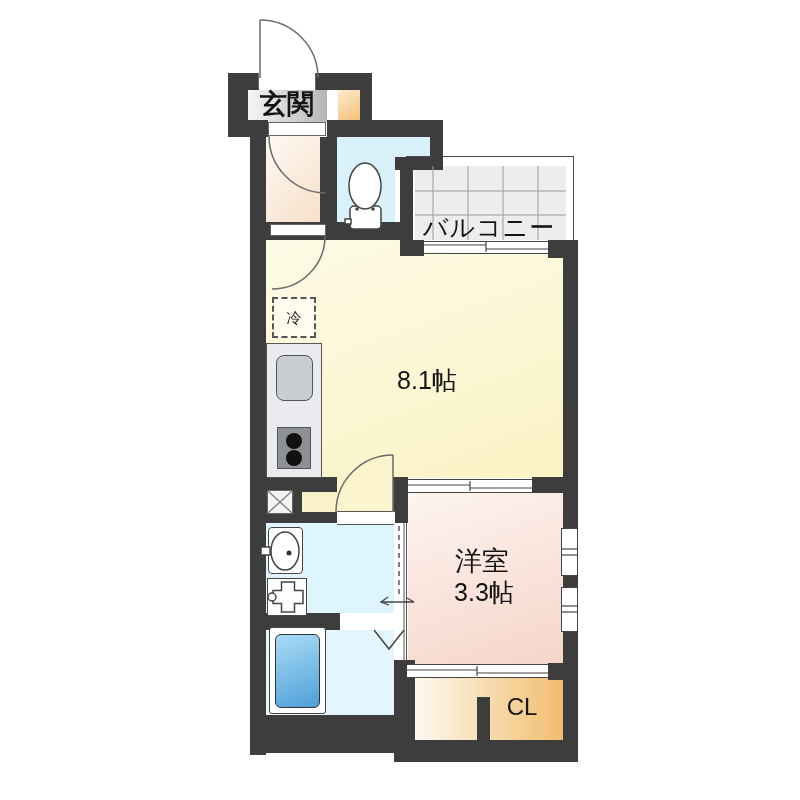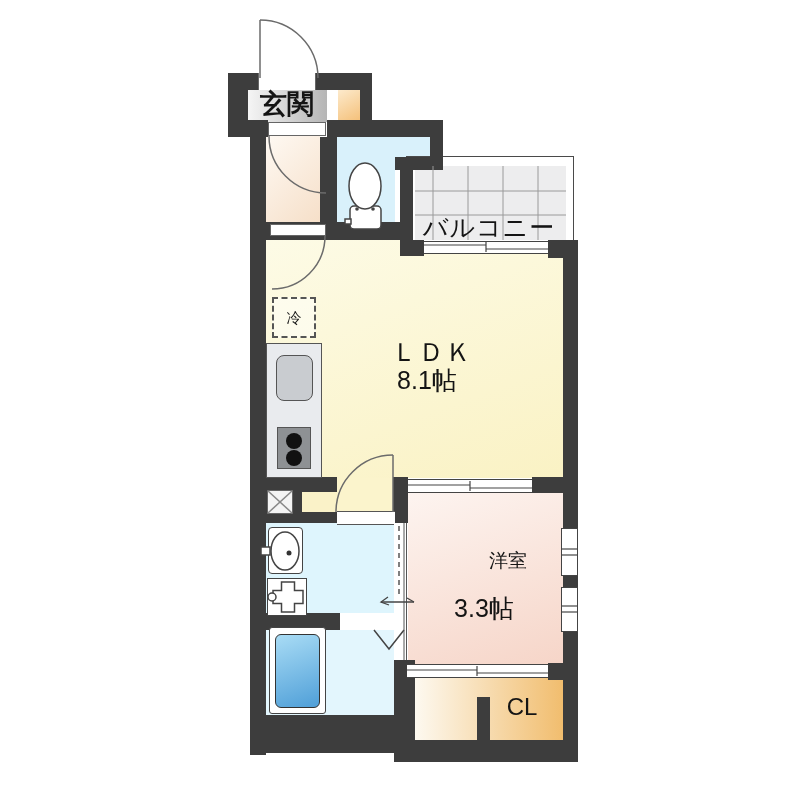--- a/index.html
+++ b/index.html
@@ -171,20 +171,19 @@
     <g stroke="#444" stroke-width="1.2">
       <line x1="561" y1="549" x2="578" y2="549"></line>
       <line x1="561" y1="555" x2="578" y2="555"></line>
       <line x1="561" y1="606" x2="578" y2="606"></line>
       <line x1="561" y1="612" x2="578" y2="612"></line>
     </g>
   </svg>
 
   <div class="label" style="left:287px;top:104px;font-size:27px;font-weight:bold;">玄関</div>
   <div class="label" style="left:489px;top:203px;font-size:25px;letter-spacing:1px;margin-top:24px;">バルコニー</div>
-  <div class="label" style="left:432px;top:352px;font-size:26px;letter-spacing:1px;">ＬＤＫ</div>
   <div class="label" style="left:427px;top:380px;font-size:25px;text-align:right;">8.1帖</div>
   <div class="label" style="left:294px;top:318px;font-size:15px;">冷</div>
-  <div class="label" style="left:508px;top:561px;font-size:19px;">洋室</div>
-  <div class="label" style="left:484px;top:608px;font-size:25px;text-align:right;">3.3帖</div>
+  <div class="label" style="left:482px;top:561px;font-size:27px;">洋室</div>
+  <div class="label" style="left:484px;top:592px;font-size:25px;text-align:right;">3.3帖</div>
   <div class="label" style="left:522px;top:707px;font-size:24px;">CL</div>
 
 </div>
 
 </body></html>

